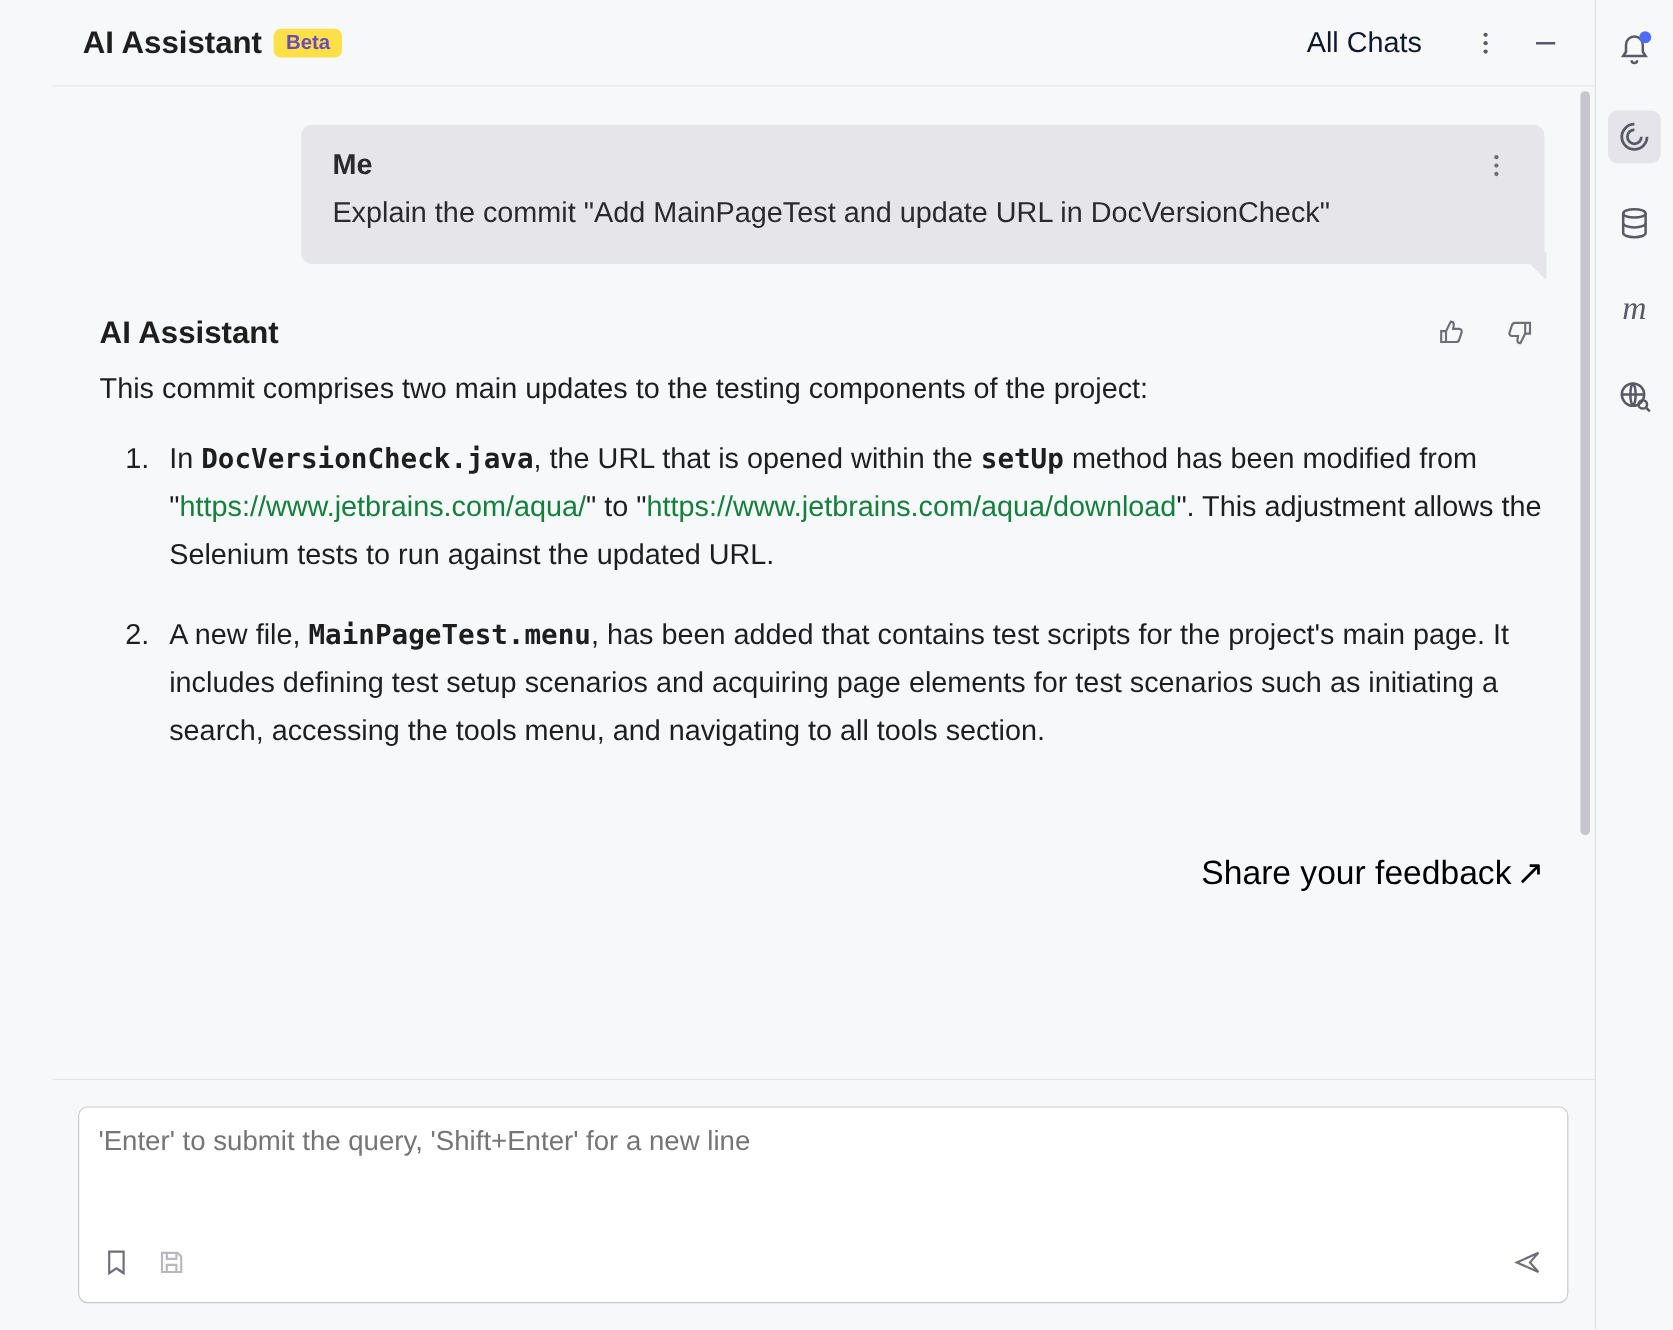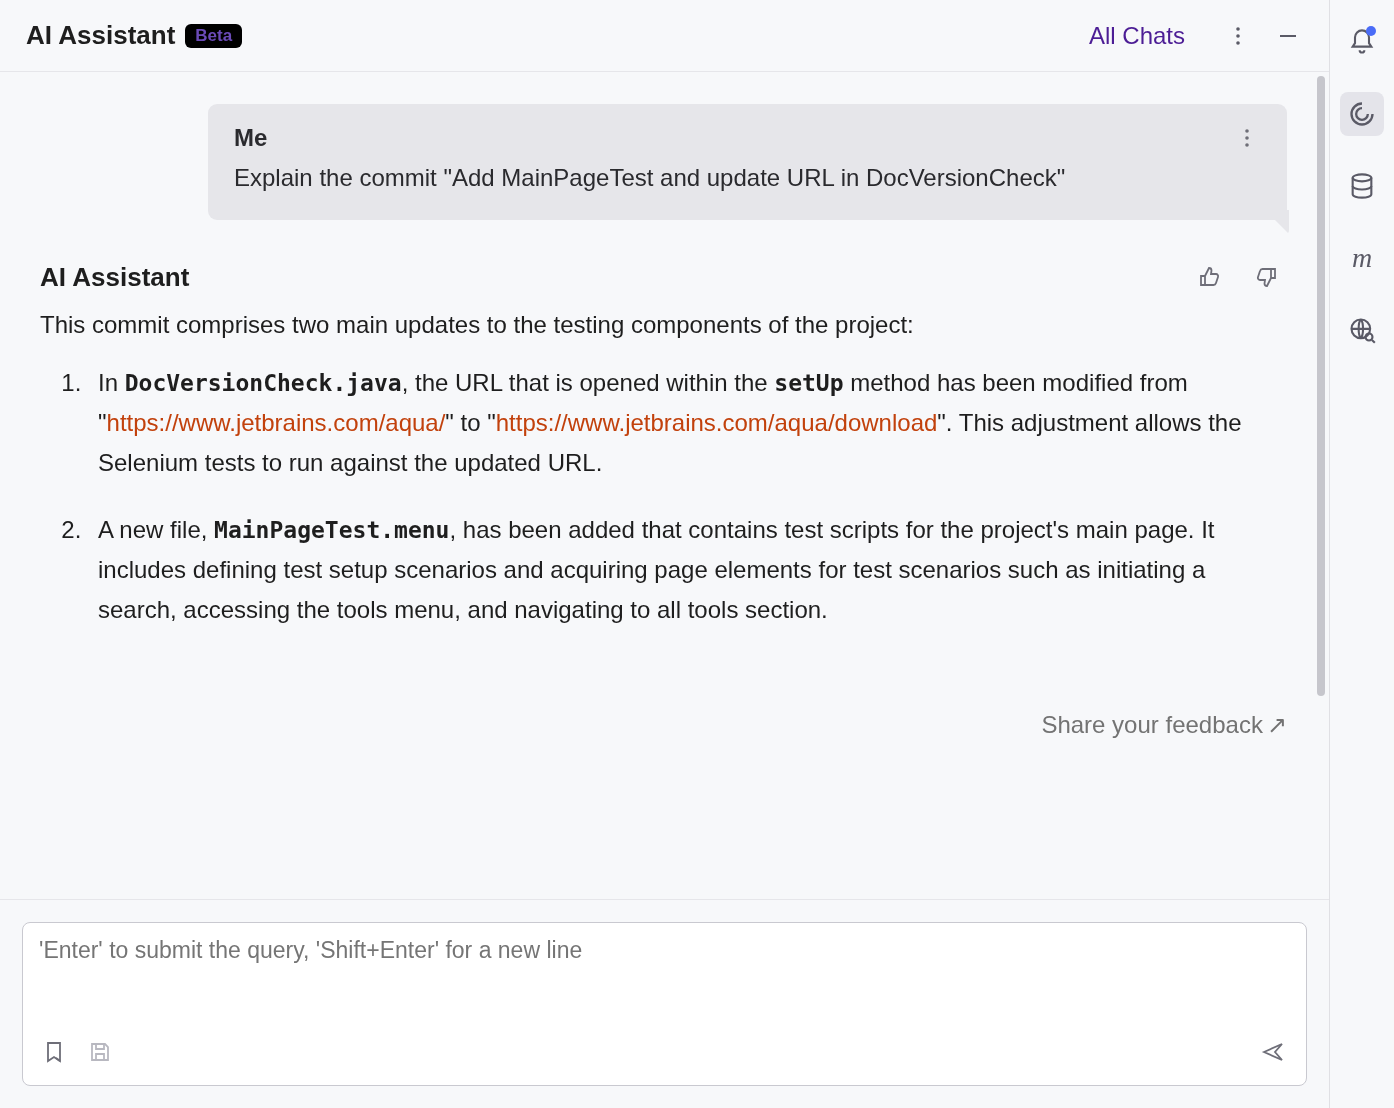--- a/index.html
+++ b/index.html
@@ -1,46 +1,46 @@
 <!DOCTYPE html>
 <html><head>
 <meta charset="utf-8">
 <style>
   * { box-sizing: border-box; margin: 0; padding: 0; }
   html, body { width: 1394px; height: 1108px; font-family: -apple-system, BlinkMacSystemFont, "Segoe UI", Arial, sans-serif; background: #f7f8fa; color: #1e1e1e; overflow: hidden; }
-  .root { display: flex; width: 100%; height: 100%; }
+  .root { display: flex; width: 100%; height: 100%; padding-left: 43px; }
   .main { flex: 1; display: flex; flex-direction: column; border-right: 1px solid #e0e0e4; }
   .sidebar { width: 64px; display: flex; flex-direction: column; align-items: center; padding-top: 20px; gap: 28px; background: #f7f8fa; }
   .header { height: 72px; display: flex; align-items: center; padding: 0 22px 0 26px; border-bottom: 1px solid #e6e6ea; }
   .title-wrap { display: flex; align-items: center; gap: 10px; }
   .title { font-size: 26px; font-weight: 700; }
-  .badge { background: #000000; color: #6b4bb8; font-size: 17px; font-weight: 600; padding: 2px 10px; border-radius: 6px; }
+  .badge { background: #fde047; color: #6b4bb8; font-size: 17px; font-weight: 600; padding: 2px 10px; border-radius: 6px; }
   .header-spacer { flex: 1; }
-  .all-chats { color: #4c1d95; font-size: 24px; font-weight: 500; margin-right: 22px; cursor: pointer; }
+  .all-chats { color: #0f172a; font-size: 24px; font-weight: 500; margin-right: 22px; cursor: pointer; }
   .new-chat-btn { background: #fff; border: 1.5px solid #d0d0d6; border-radius: 8px; padding: 8px 22px; font-size: 22px; font-weight: 500; cursor: pointer; }
   .icon-btn { width: 38px; height: 38px; display: flex; align-items: center; justify-content: center; cursor: pointer; color: #5a5a66; border-radius: 6px; }
   .icon-btn svg { width: 24px; height: 24px; }
   .header .icon-btn { margin-left: 12px; }
   .chat-body { flex: 1; overflow-y: auto; padding: 32px 4px 0 0; position: relative; }
   .scroll-inner { padding: 0 38px 40px 38px; }
   .user-bubble { background: #e6e6ea; border-radius: 9px; padding: 20px 26px 24px 26px; margin-left: 170px; margin-bottom: 38px; position: relative; }
   .user-bubble::after { content: ""; position: absolute; right: -2px; bottom: -14px; width: 24px; height: 24px; background: #e6e6ea; clip-path: polygon(0 0, 100% 0, 100% 100%); border-bottom-right-radius: 4px; }
   .bubble-head { display: flex; align-items: center; justify-content: space-between; margin-bottom: 8px; }
   .bubble-sender { font-size: 24px; font-weight: 700; color: #2a2a2e; }
   .bubble-text { font-size: 24px; color: #2a2a2e; line-height: 1.5; }
   .assistant-block { padding: 0 2px; }
   .assistant-head { display: flex; align-items: center; justify-content: space-between; margin-bottom: 10px; }
   .assistant-name { font-size: 26px; font-weight: 700; }
   .feedback-icons { display: flex; gap: 18px; }
   .assistant-intro { font-size: 24px; line-height: 1.55; margin-bottom: 20px; }
   ol { padding-left: 48px; }
   ol li { font-size: 24px; line-height: 1.65; margin-bottom: 28px; padding-left: 10px; }
   .code { font-family: "SF Mono", Menlo, Consolas, monospace; font-size: 23px; font-weight: bold; }
-  .link { color: #c2410c; cursor: pointer; }
-  .feedback-link { text-align: right; font-size: 24px; color: #737373; padding: 14px 38px 8px 0; cursor: pointer; }
+  .link { color: #15803d; cursor: pointer; }
+  .feedback-link { text-align: right; font-size: 28px; color: #000000; padding: 14px 38px 8px 0; cursor: pointer; }
   .feedback-link .arrow { margin-left: 4px; }
   .input-area { border-top: 1px solid #e6e6ea; padding: 22px; }
   .input-box { border: 1.5px solid #c9c9d0; border-radius: 8px; background: #fff; padding: 14px 16px 16px 16px; display: flex; flex-direction: column; min-height: 140px; gap: 44px; }
   .input-placeholder { flex: 1; font-size: 23px; color: #8a8a94; outline: none; border: none; resize: none; font-family: inherit; }
   .input-toolbar { display: flex; align-items: center; gap: 16px; }
   .input-toolbar .spacer { flex: 1; }
   .sidebar-icon { width: 44px; height: 44px; display: flex; align-items: center; justify-content: center; border-radius: 8px; cursor: pointer; color: #5a5a66; position: relative; }
   .sidebar-icon.active { background: #e4e4ea; }
   .sidebar-icon svg { width: 28px; height: 28px; }
   .bell-dot { position: absolute; top: 6px; right: 8px; width: 10px; height: 10px; border-radius: 50%; background: #4a6cf7; }

